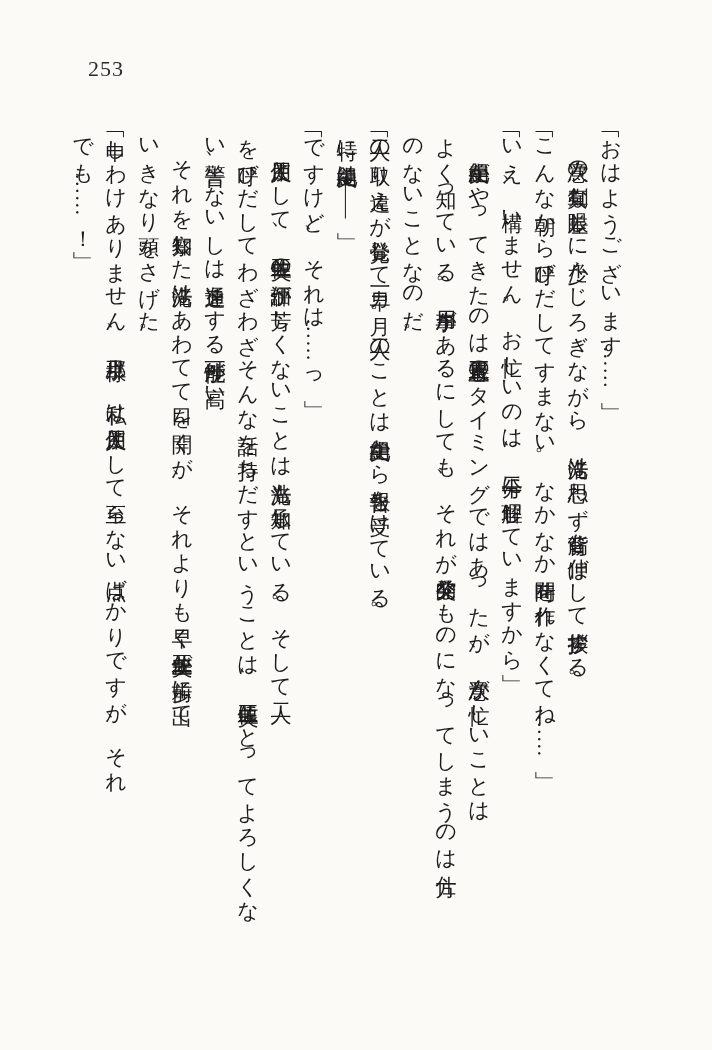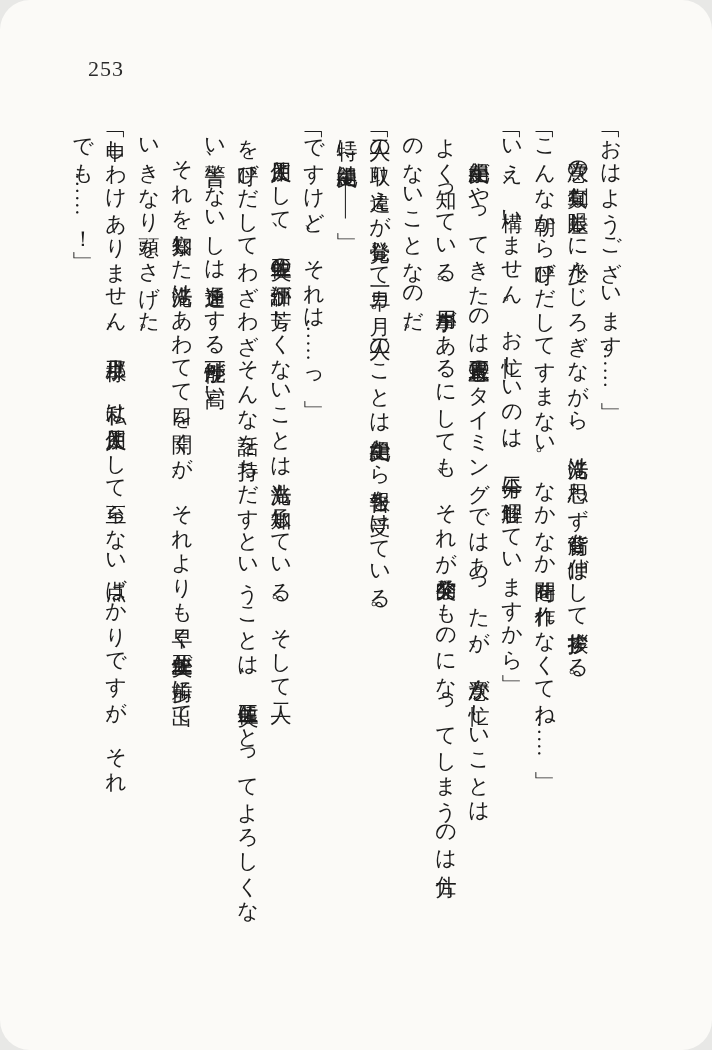--- a/index.html
+++ b/index.html
@@ -9,21 +9,20 @@
   }
   .page {
     position: relative;
     width: 712px;
     height: 1050px;
     margin: 0 auto;
     background: #fbfaf7;
     overflow: hidden;
     font-family: "Liberation Serif", "DejaVu Serif", serif;
     color: #1c1c1c;
-    border-radius: 30px;
   }
   .page-number {
     position: absolute;
     top: 56px;
     left: 88px;
     font-size: 22px;
     letter-spacing: 1px;
     color: #2b2b2b;
   }
   .text-block {

